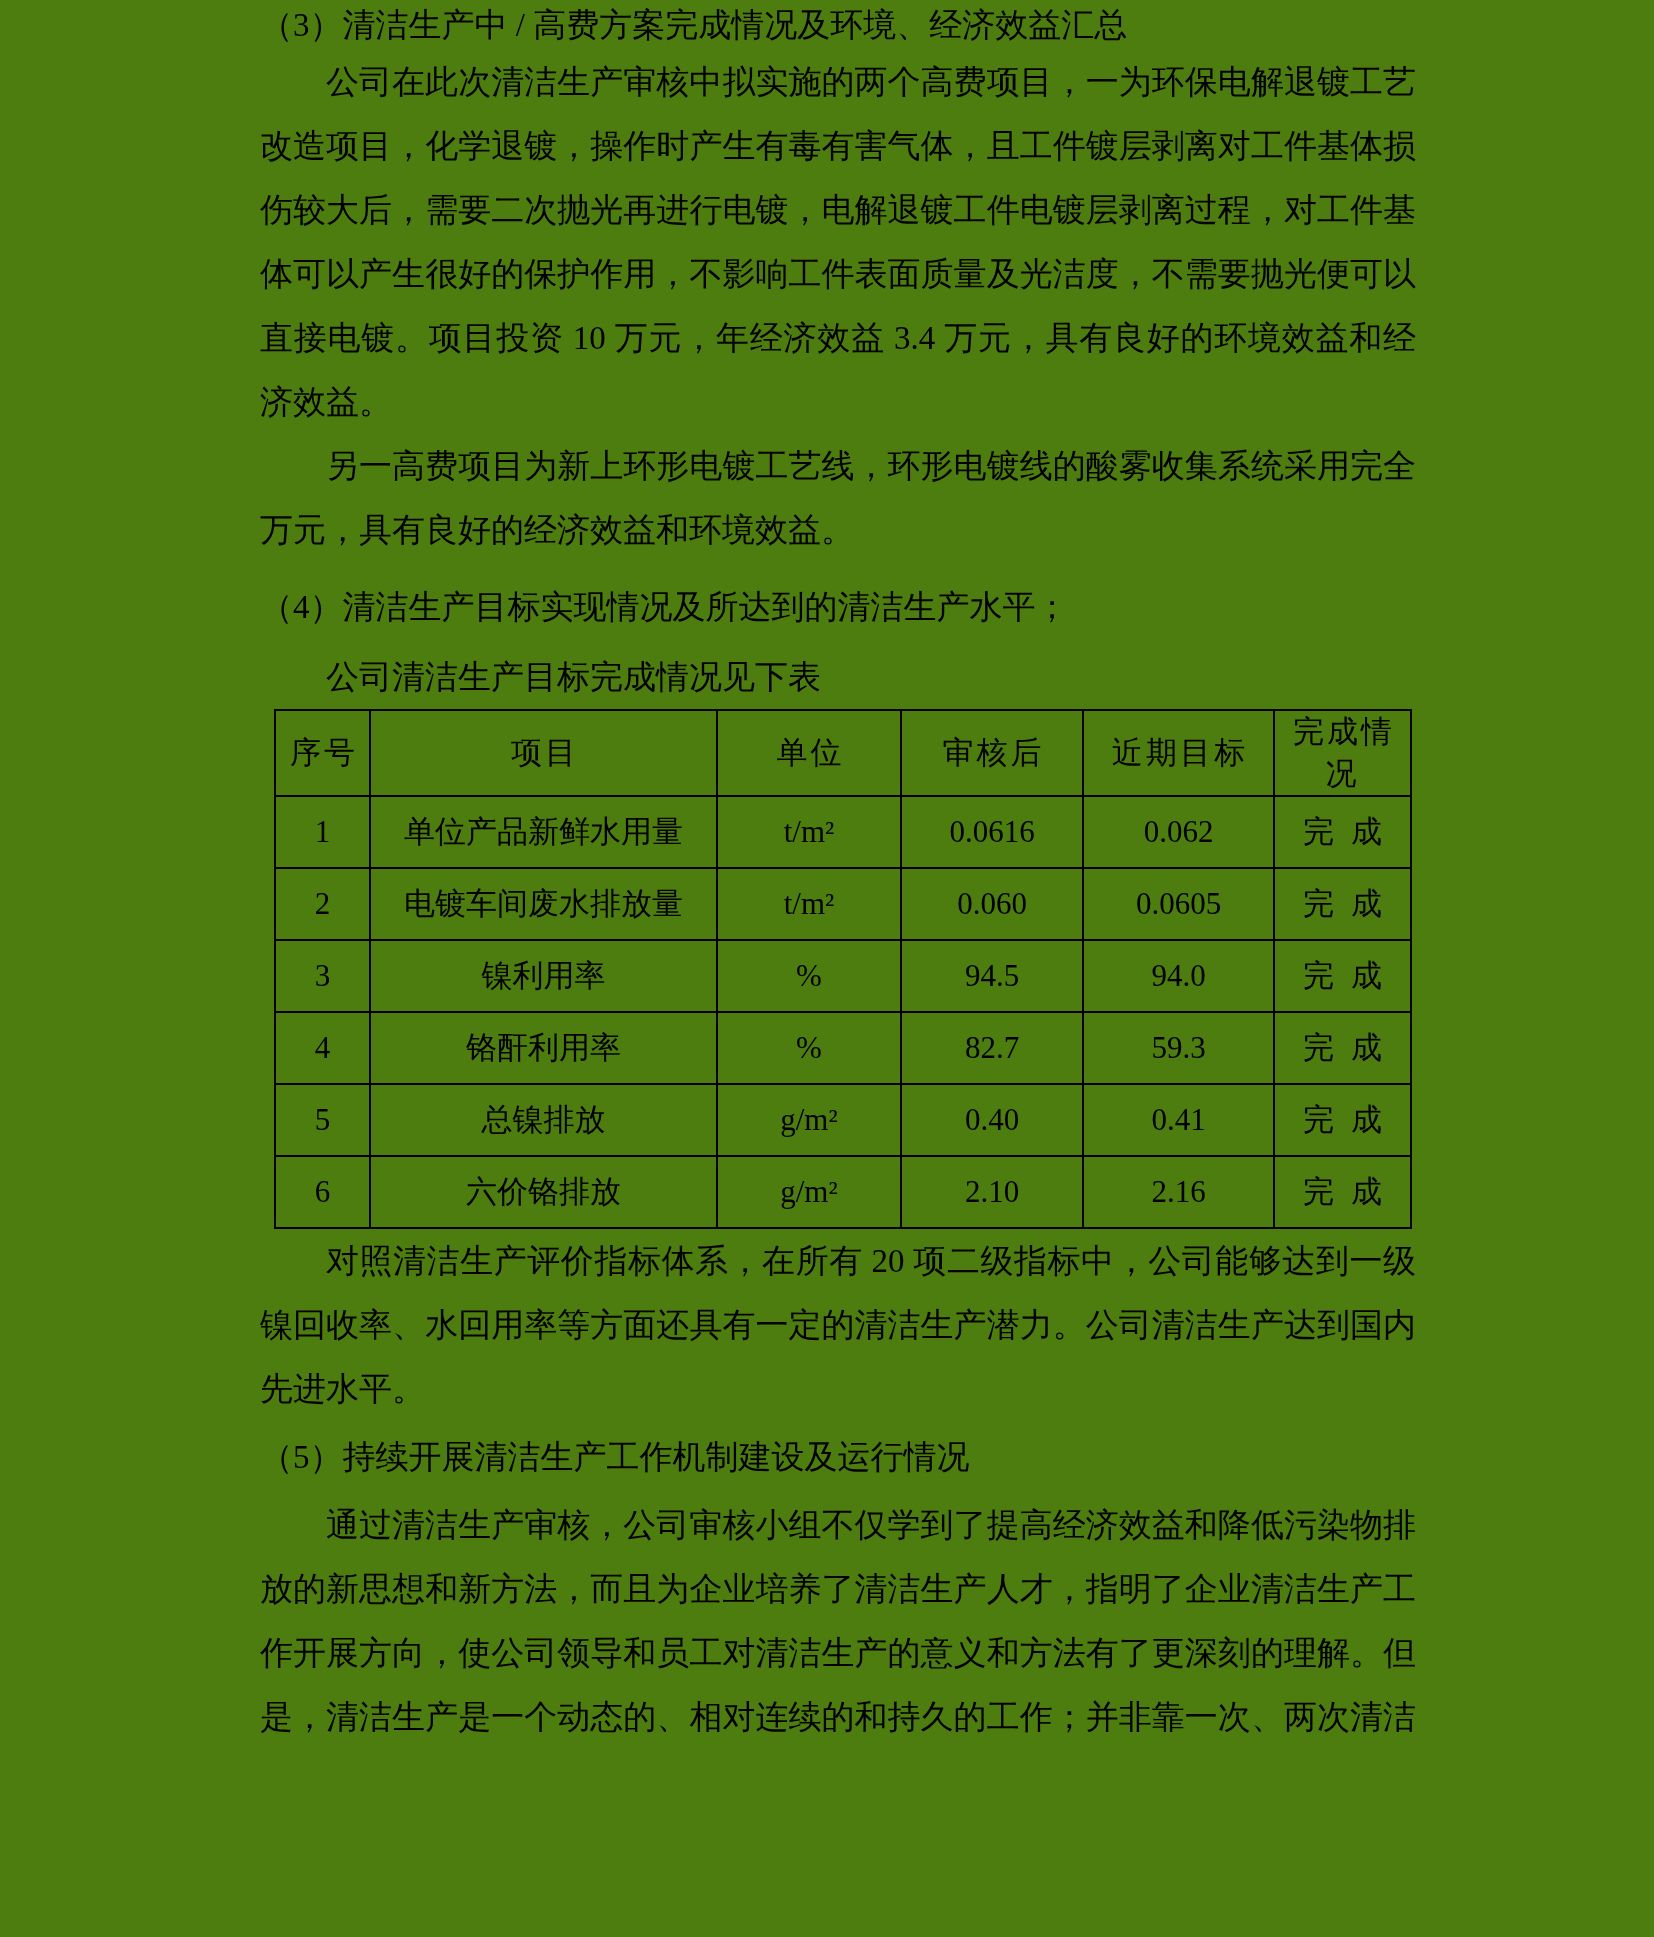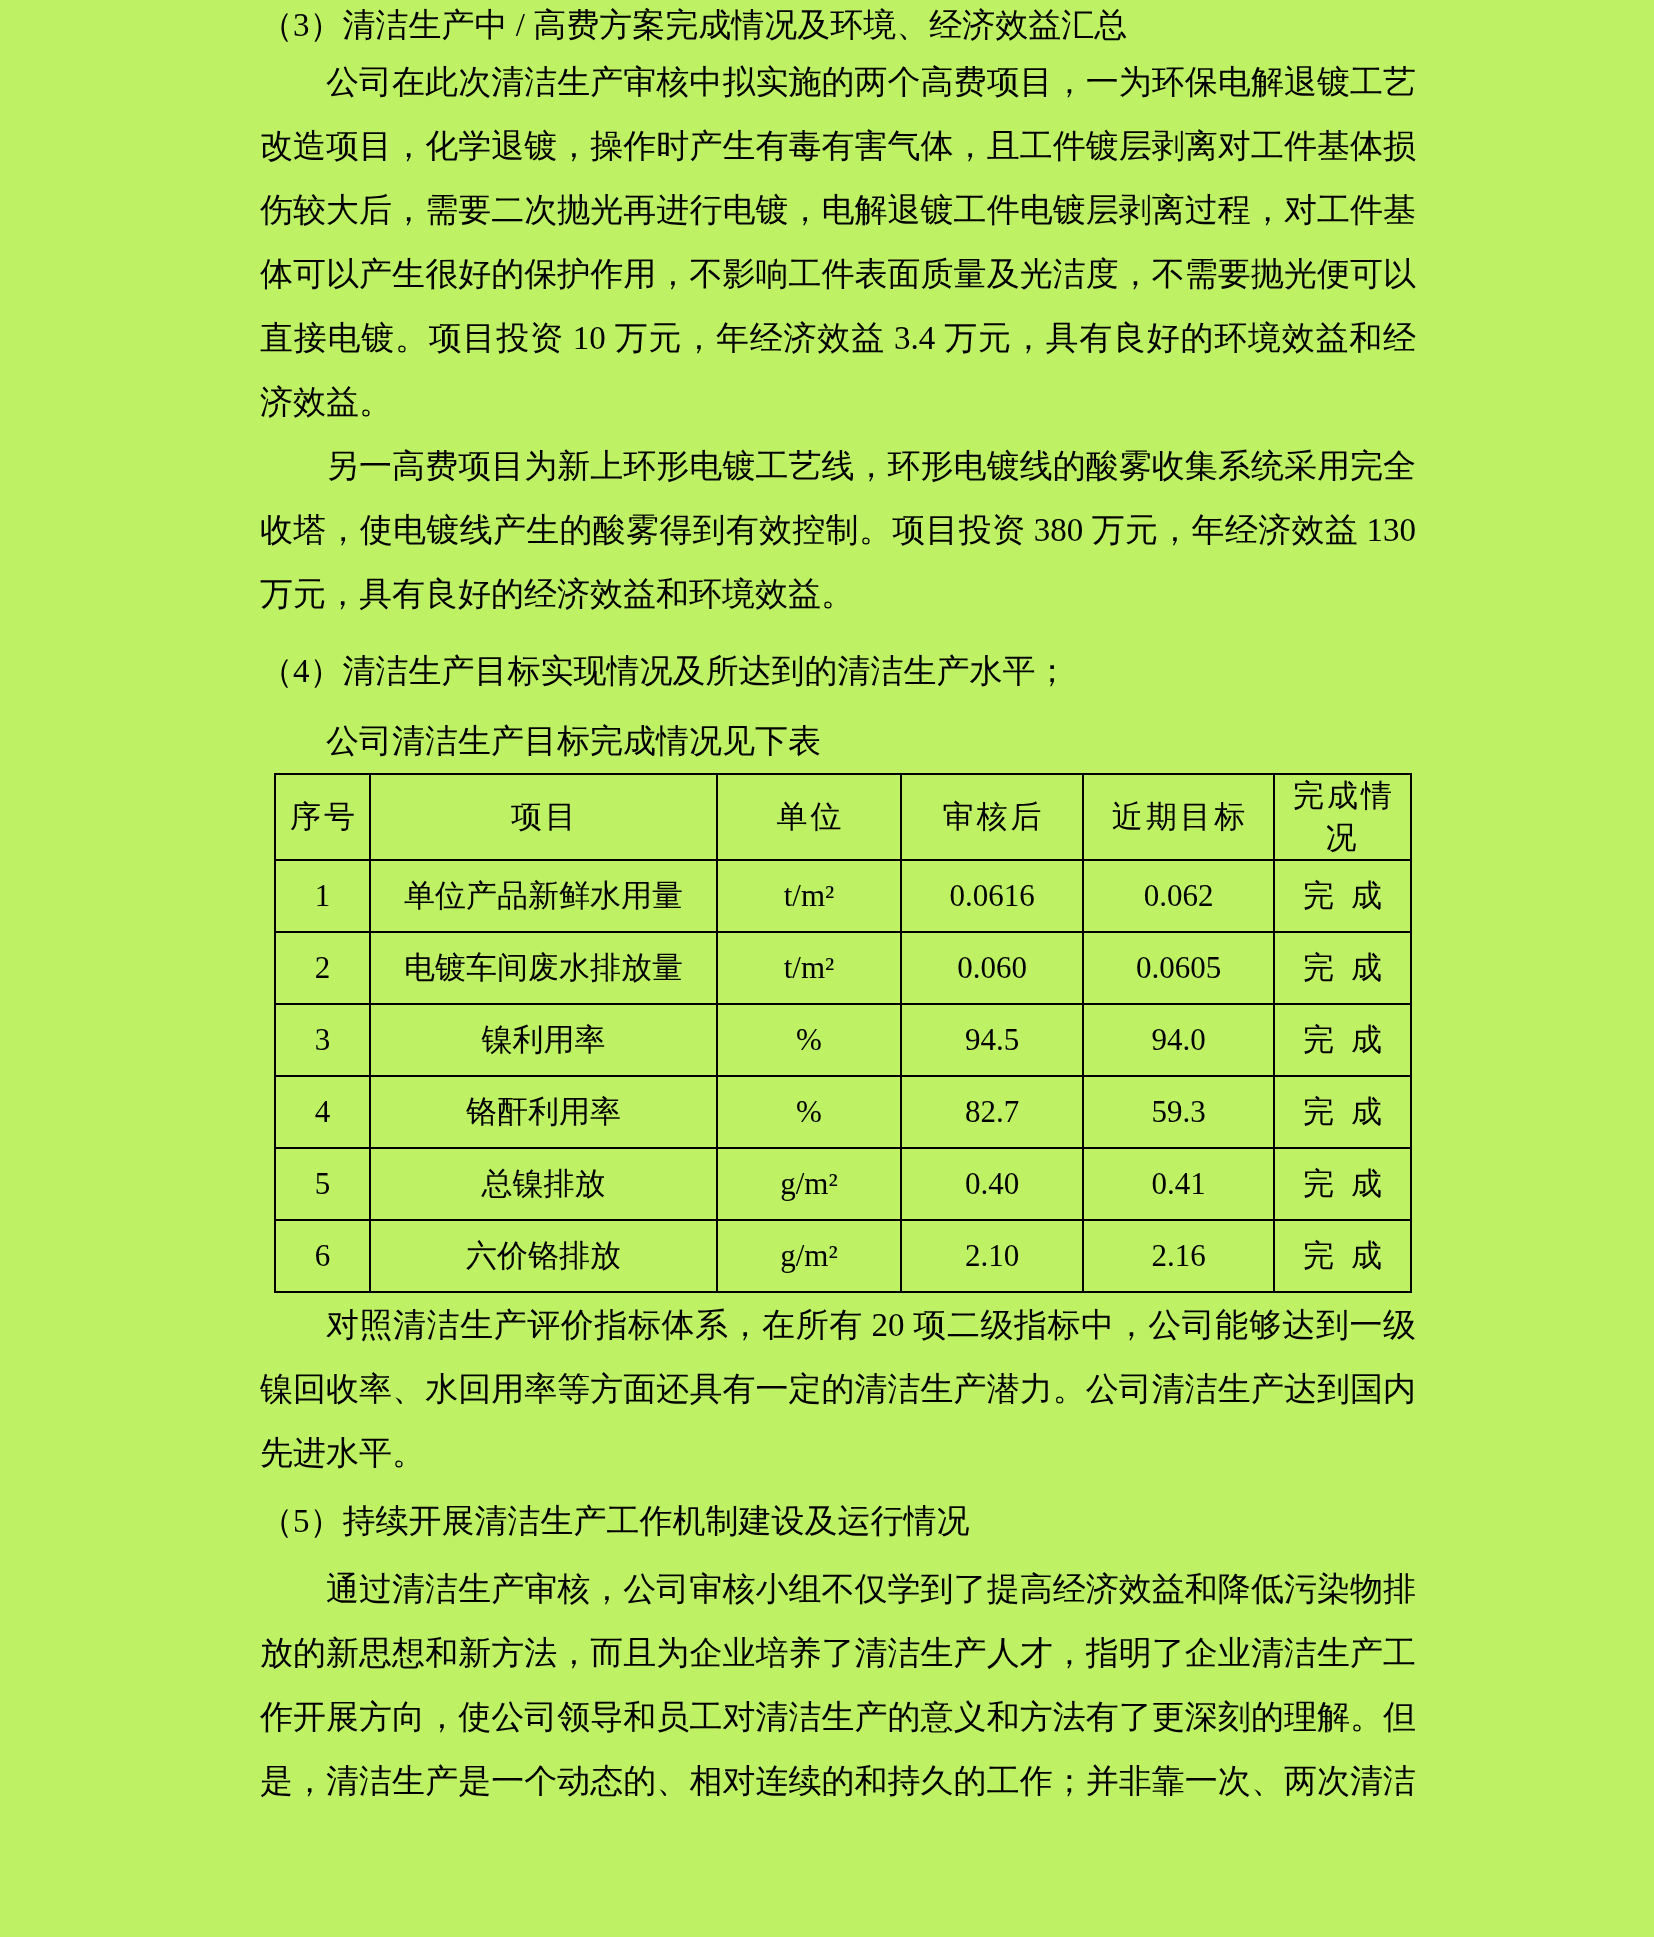--- a/index.html
+++ b/index.html
@@ -1,21 +1,21 @@
 <!DOCTYPE html>
 <html><head>
 <meta charset="utf-8">
 <style>
   * { margin:0; padding:0; box-sizing:border-box; }
   html,body { background:#ffffff; }
   .page {
     position:relative;
     width:1654px;
     height:1937px;
-    background:#bef264;
+    background:#4d7c0f;
     color:#000000;
     font-family:"Liberation Serif","DejaVu Serif",serif;
     overflow:hidden;
   }
   .content {
     position:absolute;
     left:260px;
     top:0;
     width:1156px;
   }
@@ -68,21 +68,20 @@
       <div class="txt indent">公司在此次清洁生产审核中拟实施的两个高费项目，一为环保电解退镀工艺</div>
       <div class="txt">改造项目，化学退镀，操作时产生有毒有害气体，且工件镀层剥离对工件基体损</div>
       <div class="txt">伤较大后，需要二次抛光再进行电镀，电解退镀工件电镀层剥离过程，对工件基</div>
       <div class="txt">体可以产生很好的保护作用，不影响工件表面质量及光洁度，不需要抛光便可以</div>
       <div class="txt">直接电镀。项目投资 10 万元，年经济效益 3.4 万元，具有良好的环境效益和经</div>
       <div class="txt no-just">济效益。</div>
     </div>
 
     <div>
       <div class="txt indent">另一高费项目为新上环形电镀工艺线，环形电镀线的酸雾收集系统采用完全</div>
-      <div class="txt">收塔，使电镀线产生的酸雾得到有效控制。项目投资 380 万元，年经济效益 130</div>
       <div class="txt no-just">万元，具有良好的经济效益和环境效益。</div>
     </div>
 
     <div class="txt h4 no-just">（4）清洁生产目标实现情况及所达到的清洁生产水平；</div>
 
     <div class="txt caption indent no-just">公司清洁生产目标完成情况见下表</div>
 
     <table class="targets">
       <colgroup>
         <col style="width:95px">

